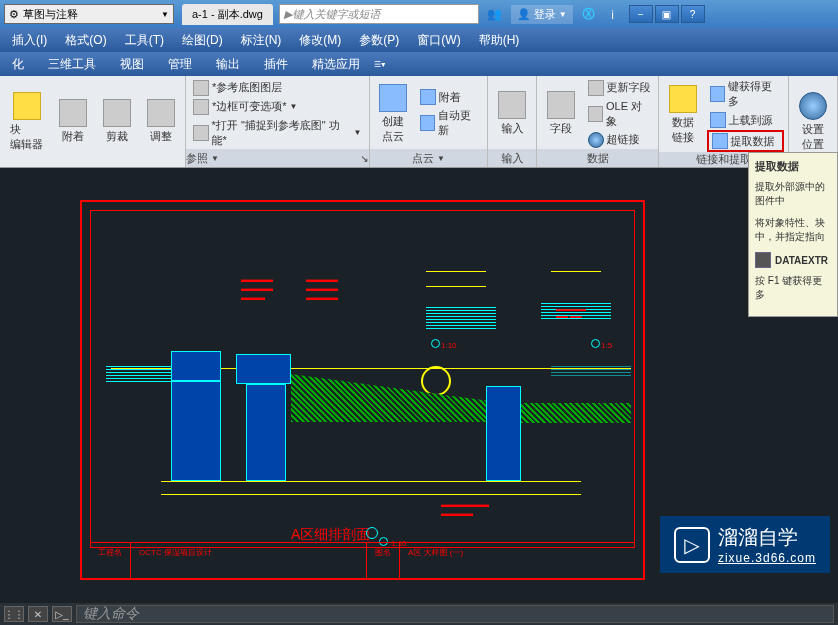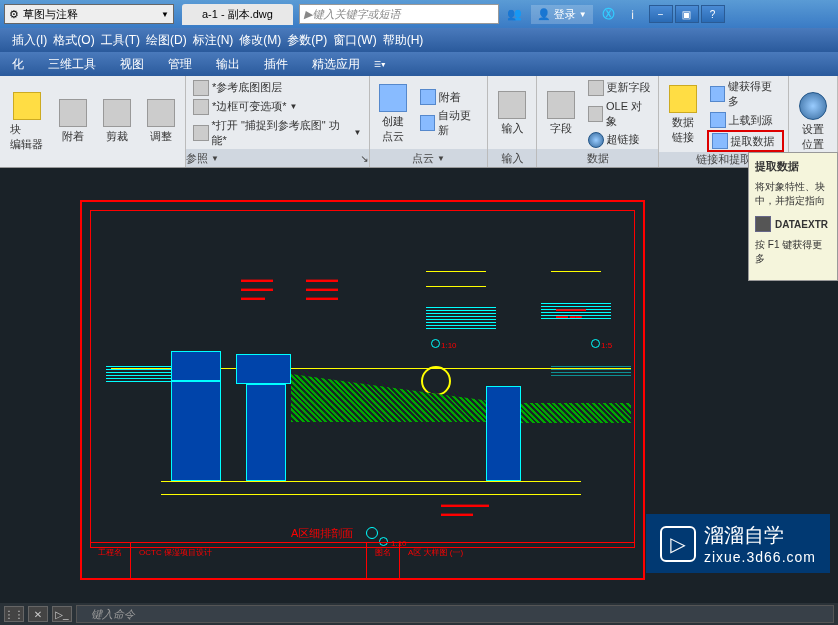--- a/index.html
+++ b/index.html
@@ -4,31 +4,31 @@
   <style>
     * { margin: 0; padding: 0; box-sizing: border-box; font-family: "Microsoft YaHei", sans-serif; }
     body { width: 838px; height: 625px; background: #1e2a33; overflow: hidden; position: relative; }
     
     
     .titlebar { height: 28px; background: linear-gradient(#5a9bd5, #3a7bc5); display: flex; align-items: center; font-size: 11px; color: #000; }
     .title-dropdown { background: #eee; border: 1px solid #666; height: 20px; margin-left: 4px; padding: 0 4px; display: flex; align-items: center; min-width: 170px; }
     .title-dropdown .gear { margin-right: 4px; }
     .dropdown-arrow { margin-left: auto; font-size: 8px; }
     .title-tabs { display: flex; gap: 2px; margin-left: 8px; }
-    .title-tab { background: #e8e8e8; padding: 3px 20px; border-radius: 3px 3px 0 0; font-size: 11px; }
+    .title-tab { background: #e8e8e8; padding: 3px 10px; border-radius: 3px 3px 0 0; font-size: 11px; }
     .search-box { background: #fff; border: 1px solid #999; height: 20px; margin-left: 6px; padding: 0 4px; flex: 1; min-width: 150px; max-width: 200px; color: #888; font-style: italic; font-size: 11px; display: flex; align-items: center; }
     .title-right { display: flex; align-items: center; gap: 8px; margin-left: 8px; padding-right: 4px; }
     .title-icon { width: 16px; height: 16px; display: inline-flex; align-items: center; justify-content: center; font-size: 12px; color: #eee; }
     .login-btn { background: rgba(255,255,255,0.2); padding: 2px 6px; color: #fff; font-size: 11px; display: flex; align-items: center; gap: 3px; }
     .win-btns { display: flex; gap: 2px; margin-left: auto; }
     .win-btn { width: 24px; height: 18px; background: linear-gradient(#4a8bd5, #2a6bb5); border: 1px solid #2a5b95; display: flex; align-items: center; justify-content: center; font-size: 10px; color: #fff; }
     .x-blue { color: #3cf; font-weight: bold; }
     
     
-    .menubar { height: 24px; background: linear-gradient(#4a7abc, #2a5a9c); display: flex; align-items: center; padding-left: 12px; gap: 6px; font-size: 12px; color: #fff; }
+    .menubar { height: 24px; background: linear-gradient(#4a7abc, #2a5a9c); display: flex; align-items: center; padding-left: 12px; gap: 18px; font-size: 12px; color: #fff; }
     .menu-item { cursor: pointer; }
     
     
     .tabbar { height: 24px; background: linear-gradient(#4a7abc, #2a5a9c); display: flex; align-items: center; padding-left: 0; gap: 0; font-size: 12px; color: #fff; }
     .tab { padding: 4px 12px; cursor: pointer; }
     .tab-arrow { color: #fff; font-size: 8px; margin-left: 2px; }
     
     
     .ribbon { height: 92px; background: #e8ebef; display: flex; border-bottom: 1px solid #999; }
     .ribbon-panel { border-right: 1px solid #bbb; display: flex; flex-direction: column; padding: 2px 4px; }
@@ -62,26 +62,26 @@
     .tooltip-panel { position: absolute; top: 152px; right: 0; width: 90px; background: #f5f5dc; border: 1px solid #999; padding: 6px; font-size: 11px; color: #333; z-index: 100; }
     .tooltip-title { font-weight: bold; margin-bottom: 6px; }
     .tooltip-text { margin-bottom: 8px; font-size: 10px; line-height: 1.4; }
     .tooltip-cmd { display: flex; align-items: center; gap: 4px; margin: 6px 0; font-size: 10px; font-weight: bold; }
     .tooltip-cmd .ico { background: #555; }
     
     
     .watermark { position: absolute; bottom: 30px; right: 8px; display: flex; align-items: center; gap: 8px; background: rgba(0,59,118,0.95); padding: 8px 14px; color: #fff; z-index: 50; }
     .watermark-icon { width: 36px; height: 36px; border: 2px solid #fff; border-radius: 6px; display: flex; align-items: center; justify-content: center; font-size: 20px; }
     .watermark-text { font-size: 20px; font-weight: normal; }
-    .watermark-url { font-size: 14px; letter-spacing: 1px; }
+    .watermark-url { font-size: 12px; letter-spacing: 1px; text-decoration: underline; }
     
     
     .cmdbar { position: absolute; bottom: 0; left: 0; right: 0; height: 22px; background: #2a3238; display: flex; align-items: center; padding: 0 4px; gap: 4px; }
     .cmd-btn { width: 20px; height: 16px; background: #444; border: 1px solid #666; display: flex; align-items: center; justify-content: center; color: #ccc; font-size: 10px; }
-    .cmd-input { flex: 1; background: #384048; border: 1px solid #555; height: 18px; padding: 0 14px; color: #999; font-size: 11px; display: flex; align-items: center; font-style: italic; }
+    .cmd-input { flex: 1; background: #384048; border: 1px solid #555; height: 18px; padding: 0 6px; color: #999; font-size: 14px; display: flex; align-items: center; font-style: italic; }
     
     .coord-marker { position: absolute; top: 30px; right: 60px; }
     .coord-marker::before { content: ''; position: absolute; width: 1px; height: 20px; background: #0f0; }
     .coord-marker::after { content: ''; position: absolute; width: 20px; height: 1px; background: #f00; top: 20px; }
   </style>
 </head>
 <body>
 
 <div class="titlebar">
   <div class="title-dropdown">
@@ -276,20 +276,21 @@
         <span class="ico ico-big ico-globe"></span>
         <span style="white-space:pre">设置
 位置</span>
       </div>
     </div>
   </div>
 </div>
 
 <div class="tooltip-panel">
   <div class="tooltip-title">提取数据</div>
+  <div class="tooltip-text">提取外部源中的图件中</div>
   <div class="tooltip-text">将对象特性、块中，并指定指向</div>
   <div class="tooltip-cmd">
     <span class="ico"></span>
     <span>DATAEXTR</span>
   </div>
   <div class="tooltip-text">按 F1 键获得更多</div>
 </div>
 
 <div class="drawing-area">
   <div class="coord-marker"></div>
@@ -325,21 +326,21 @@
         <div class="hatch-area" style="top:155px;left:460px;width:80px;height:12px;opacity:0.5"></div>
 
         <div class="yellow-line" style="top:270px;left:70px;width:420px;height:1px"></div>
         <div class="yellow-line" style="top:283px;left:70px;width:420px;height:1px"></div>
 
         <div class="red-text" style="top:65px;left:150px;width:55px;line-height:1.1">▬▬▬▬<br>▬▬▬▬<br>▬▬▬</div>
         <div class="red-text" style="top:65px;left:215px;width:55px;line-height:1.1">▬▬▬▬<br>▬▬▬▬<br>▬▬▬▬</div>
         <div class="red-text" style="top:95px;left:465px;width:50px;line-height:1.1;font-size:6px">▬▬▬▬▬<br>▬▬ ▬▬</div>
         <div class="red-text" style="top:290px;left:350px;width:90px;line-height:1.1">▬▬▬▬▬▬<br>▬▬▬▬</div>
 
-        <div class="red-text" style="top:315px;left:200px;font-size:11px">A区细排剖面</div>
+        <div class="red-text" style="top:315px;left:200px;font-size:14px">A区细排剖面</div>
         <div class="red-text" style="top:328px;left:300px">1:10</div>
         <div style="position:absolute;top:316px;left:275px;width:12px;height:12px;border:1px solid #0ff;border-radius:50%"></div>
         <div style="position:absolute;top:326px;left:288px;width:9px;height:9px;border:1px solid #0ff;border-radius:50%"></div>
       </div>
     </div>
 
     <div style="position:absolute;bottom:0;left:8px;right:8px;height:36px;border-top:1px solid #f00;display:flex">
       <div class="red-text" style="position:static;padding:4px 8px;border-right:1px solid #f00">工程名</div>
       <div class="red-text" style="position:static;padding:4px 8px;border-right:1px solid #f00;flex:1">OCTC 保湿项目设计</div>
       <div class="red-text" style="position:static;padding:4px 8px;border-right:1px solid #f00">图名</div>

